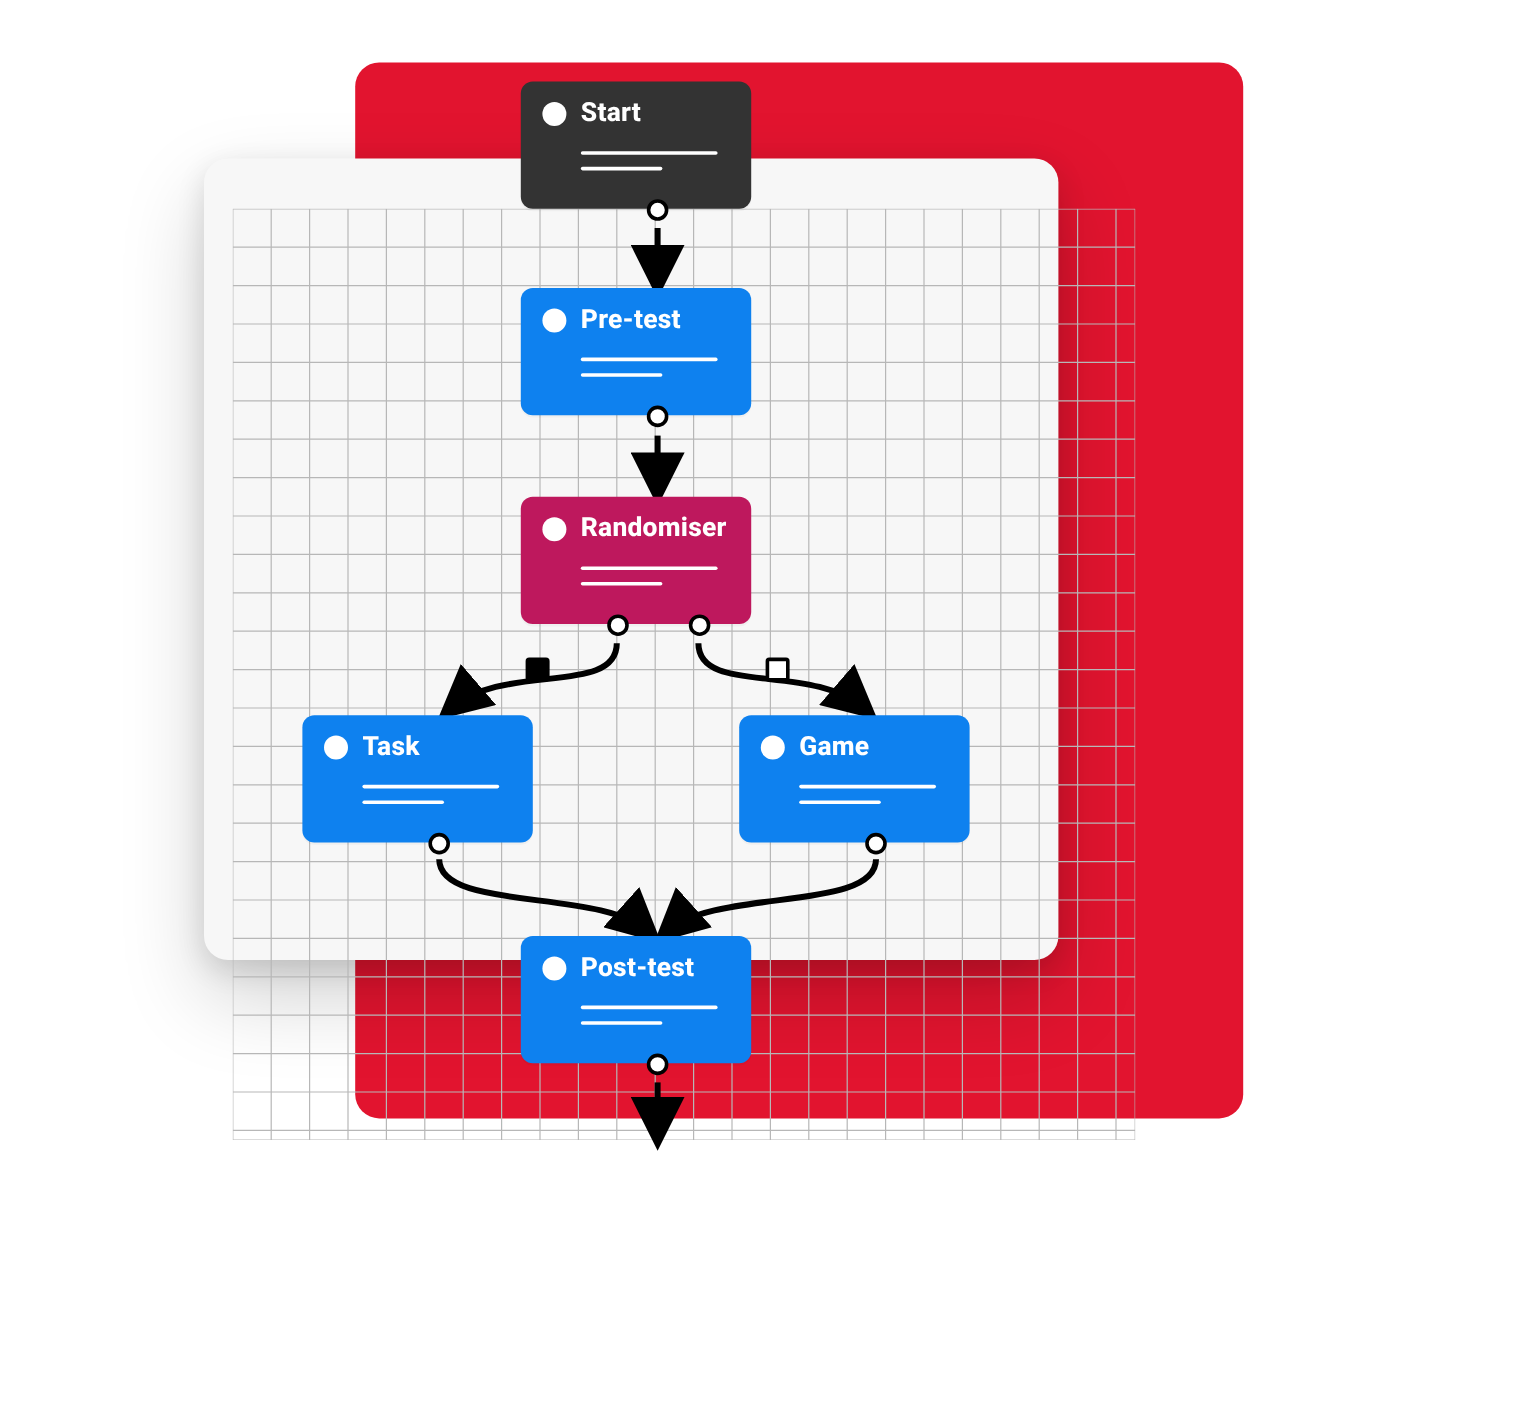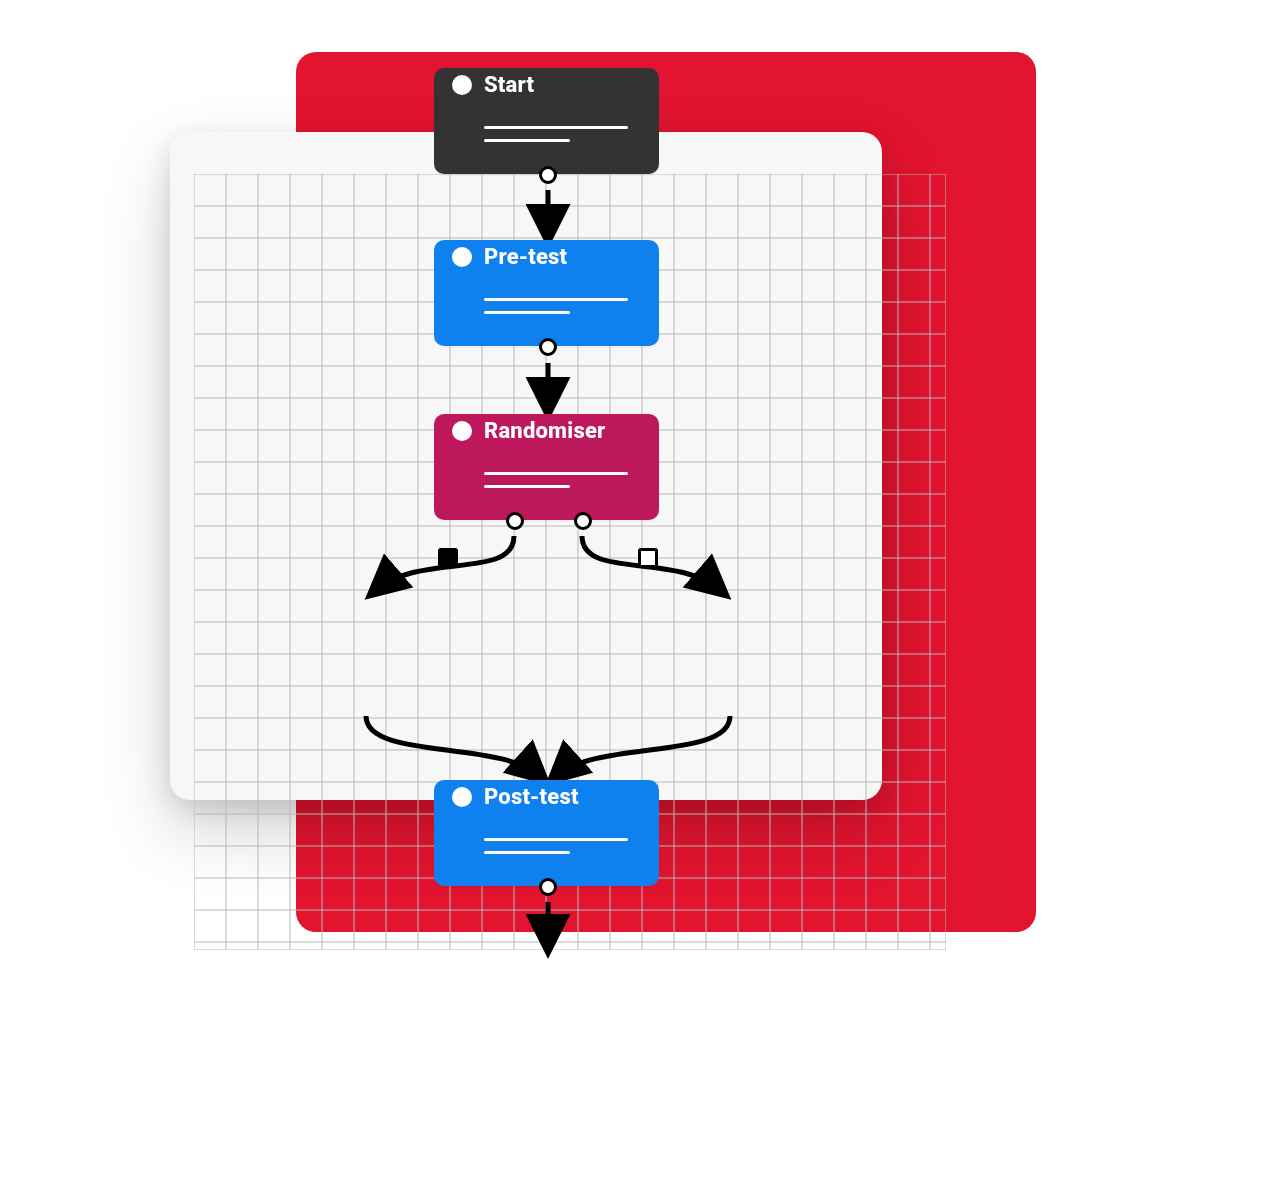--- a/index.html
+++ b/index.html
@@ -41,25 +41,25 @@
     width: 752px;
     height: 776px;
   }
   .grid-cell {
     stroke: #b7b7b7;
     stroke-width: 1;
     fill: none;
   }
   .node {
     position: absolute;
-    width: 225px;
+    width: 192px;
     height: 106px;
     border-radius: 10px;
     color: #ffffff;
-    padding: 4px 18px 14px 18px;
+    padding: 14px 18px 14px 18px;
     box-shadow: 0 2px 0 rgba(0,0,0,0.03);
   }
   .node-dark { background: #333333; }
   .node-blue { background: #0e81ef; }
   .node-orange { background: #be185d; }
   .node-head {
     display: flex;
     align-items: center;
     gap: 12px;
     margin-bottom: 10px;
@@ -232,21 +232,43 @@
       <span class="node-title">Randomiser</span>
     </div>
     <div class="node-lines">
       <div class="node-line1"></div>
         <div class="node-line2"></div>
     </div>
     <span class="port" style="left:72px; bottom:-10px;"></span>
     <span class="port" style="left:140px; bottom:-10px;"></span>
   </div>
 
-
+  <div class="node node-blue" style="left:252px; top:596px;">
+    <div class="node-head">
+      <span class="node-dot"></span>
+      <span class="node-title">Task</span>
+    </div>
+    <div class="node-lines">
+      <div class="node-line1"></div>
+        <div class="node-line2"></div>
+    </div>
+    <span class="port" style="left:105px; bottom:-10px;"></span>
+  </div>
+
+  <div class="node node-blue" style="left:616px; top:596px;">
+    <div class="node-head">
+      <span class="node-dot"></span>
+      <span class="node-title">Game</span>
+    </div>
+    <div class="node-lines">
+      <div class="node-line1"></div>
+        <div class="node-line2"></div>
+    </div>
+    <span class="port" style="left:105px; bottom:-10px;"></span>
+  </div>
 
   <div class="node node-blue" style="left:434px; top:780px;text-align:center;">
     <div class="node-head">
       <span class="node-dot"></span>
       <span class="node-title">Post-test</span>
     </div>
     <div class="node-lines">
       <div class="node-line1"></div>
         <div class="node-line2"></div>
     </div>

